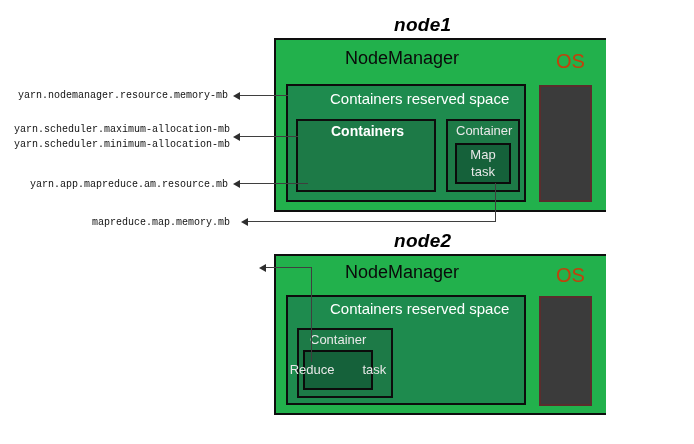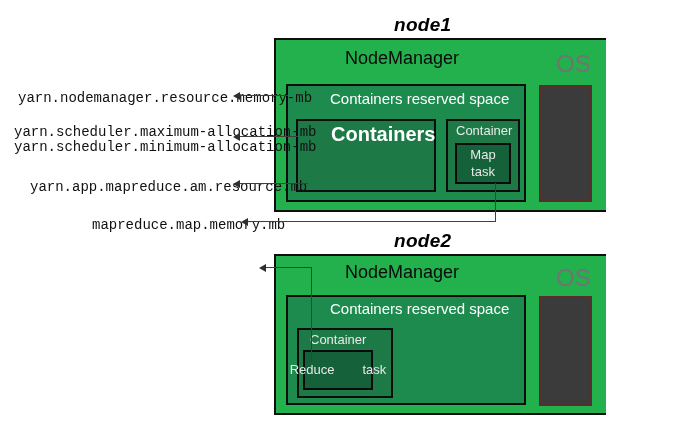--- a/index.html
+++ b/index.html
@@ -40,22 +40,22 @@
 
   .nm-label {
     position: absolute;
     font-size: 18px;
     color: #0a0a0a;
     font-family: "Liberation Sans", sans-serif;
     white-space: nowrap;
   }
   .os-label {
     position: absolute;
-    font-size: 24px;
-    color: #737373;
+    font-size: 20px;
+    color: #c2410c;
     font-family: "Liberation Sans", sans-serif;
     white-space: nowrap;
   }
 
   
   .os-box {
     position: absolute;
     background: #3b3b3b;
     border: 2px solid #5a2d2d;
     box-sizing: border-box;
@@ -78,21 +78,21 @@
 
   
   .containers-box {
     position: absolute;
     background: #1d7a47;
     border: 2px solid #0d0d0d;
     box-sizing: border-box;
   }
   .containers-label {
     position: absolute;
-    font-size: 20px;
+    font-size: 14px;
     font-weight: bold;
     color: #ffffff;
     font-family: "Liberation Sans", sans-serif;
     white-space: nowrap;
   }
   .container-label {
     position: absolute;
     font-size: 13px;
     color: #e9e9e9;
     font-family: "Liberation Sans", sans-serif;
@@ -114,21 +114,21 @@
   .task-text {
     font-size: 13px;
     color: #e8e8e8;
     font-family: "Liberation Sans", sans-serif;
   }
 
   
   .annot {
     position: absolute;
     font-family: "Liberation Mono", monospace;
-    font-size: 14px;
+    font-size: 10px;
     color: #111111;
     white-space: nowrap;
     text-align: right;
   }
 
   
   .conn {
     position: absolute;
     background: #3f3f3f;
   }

